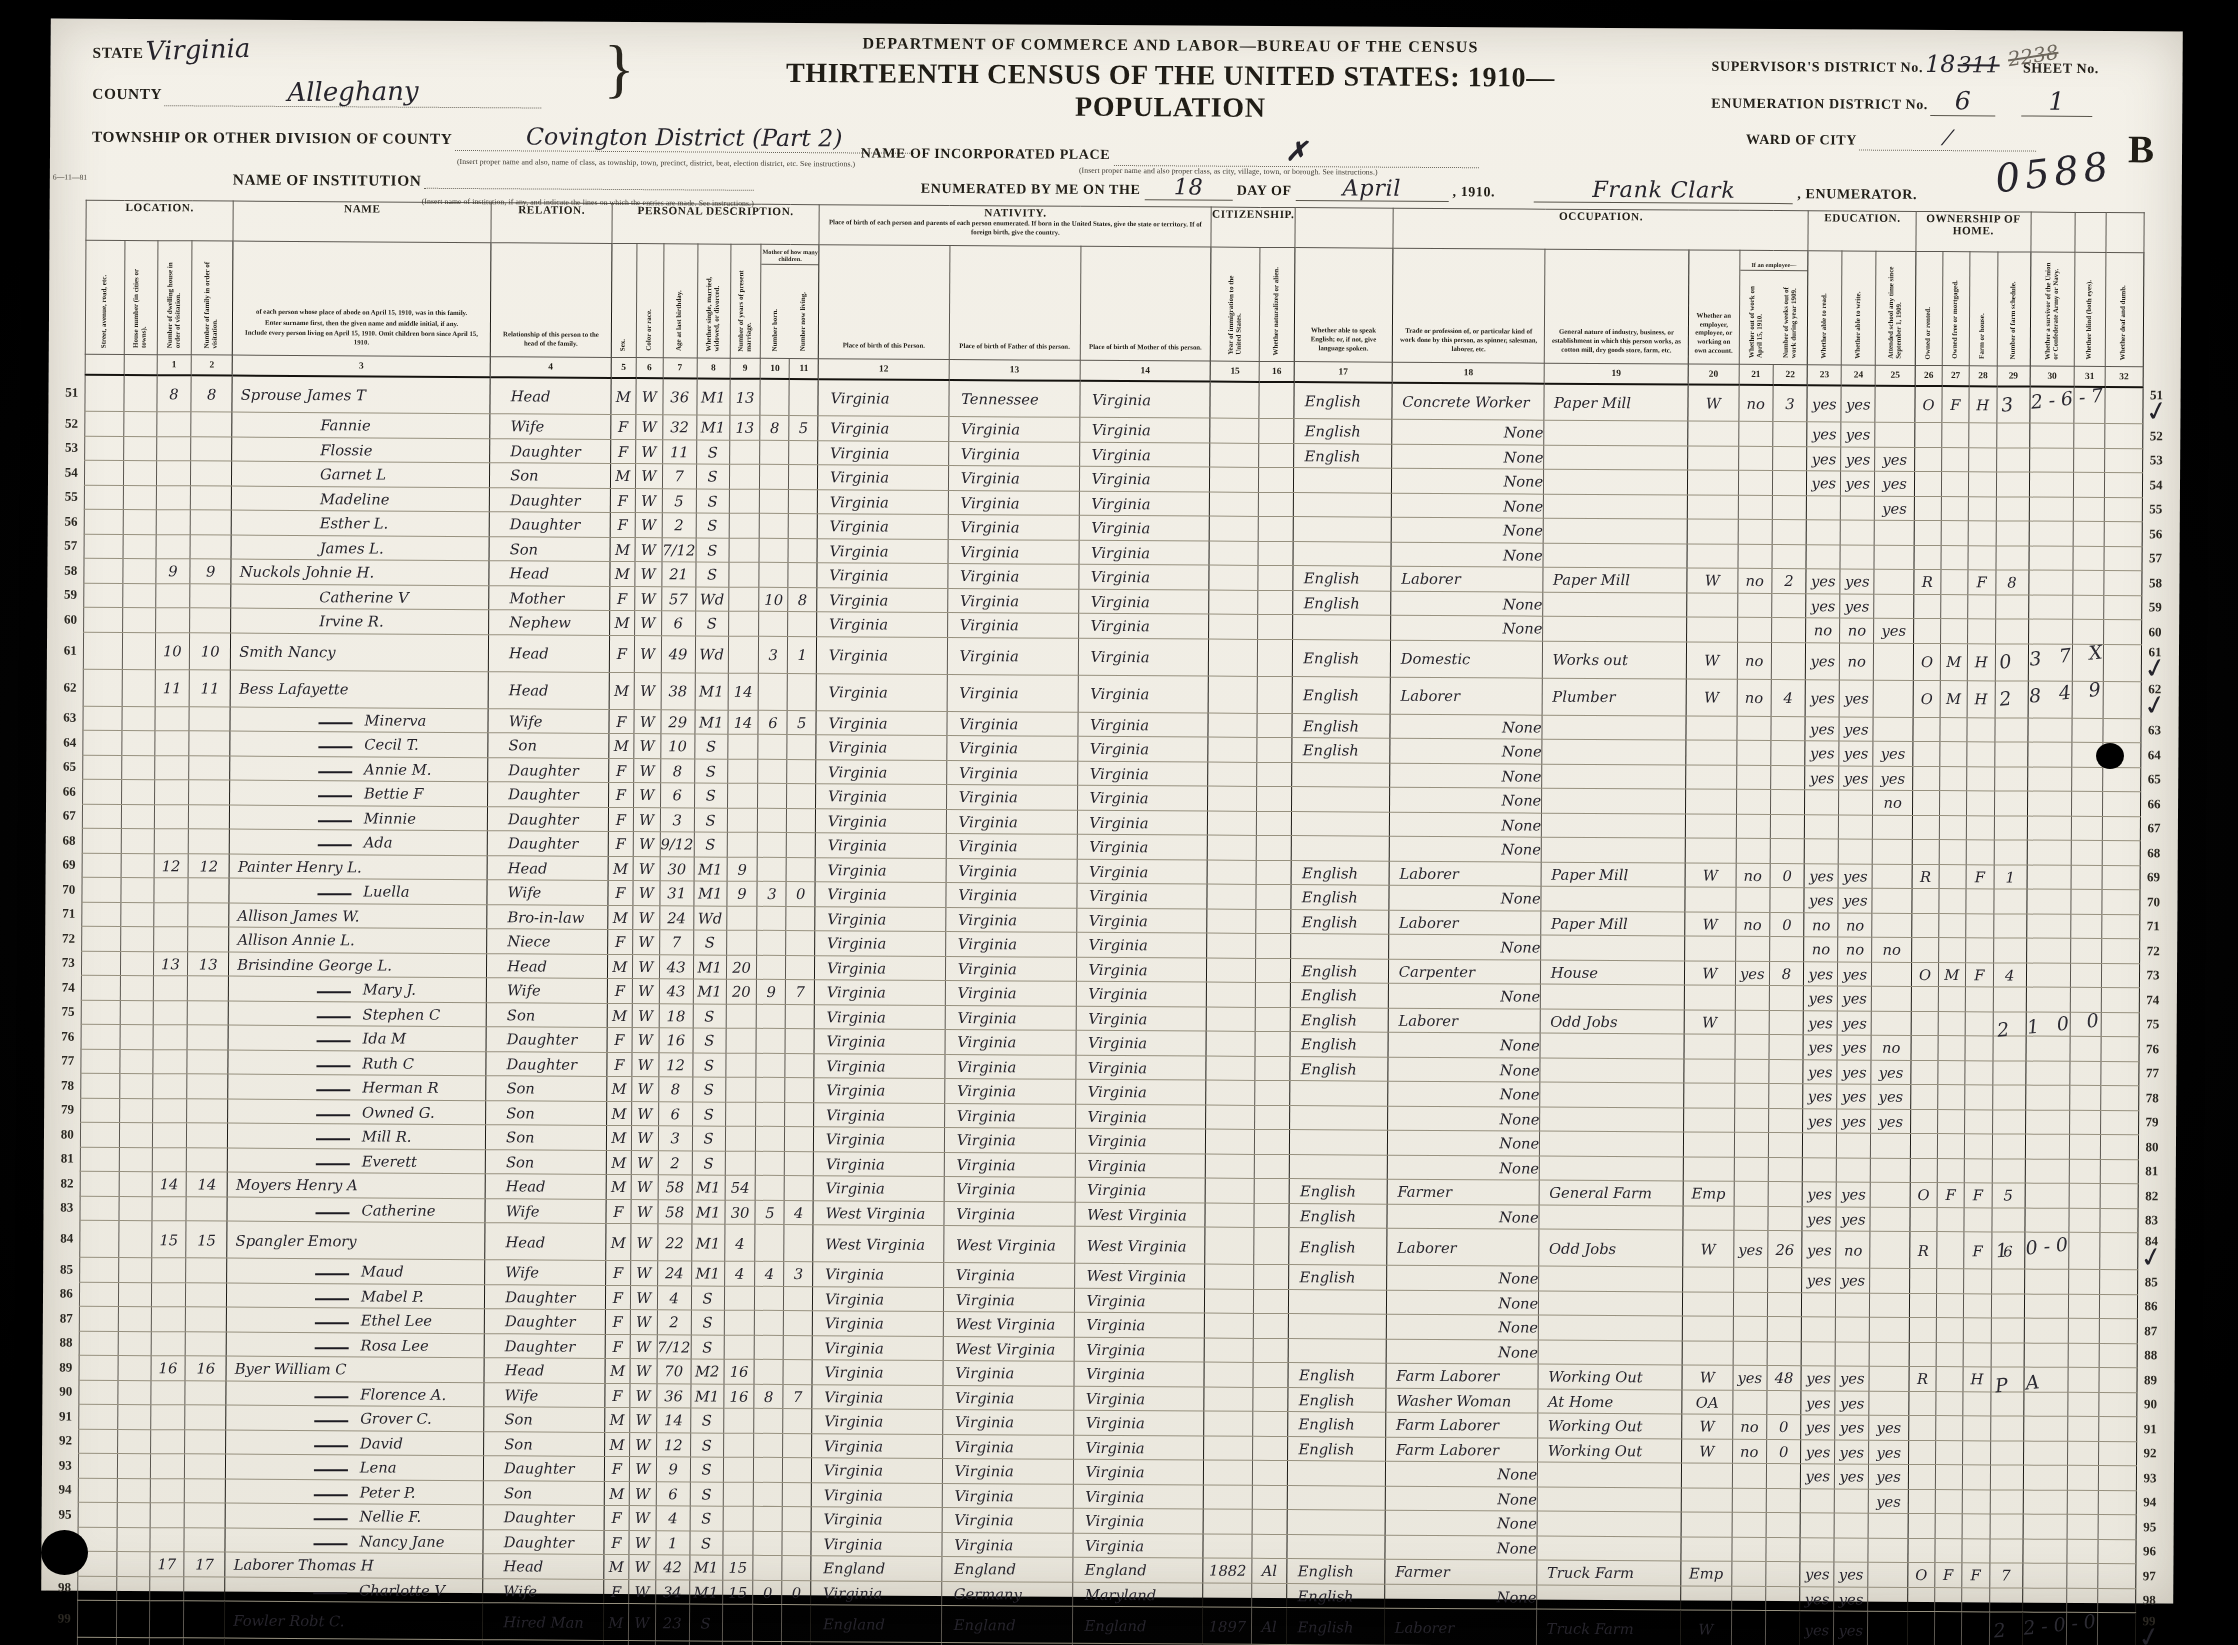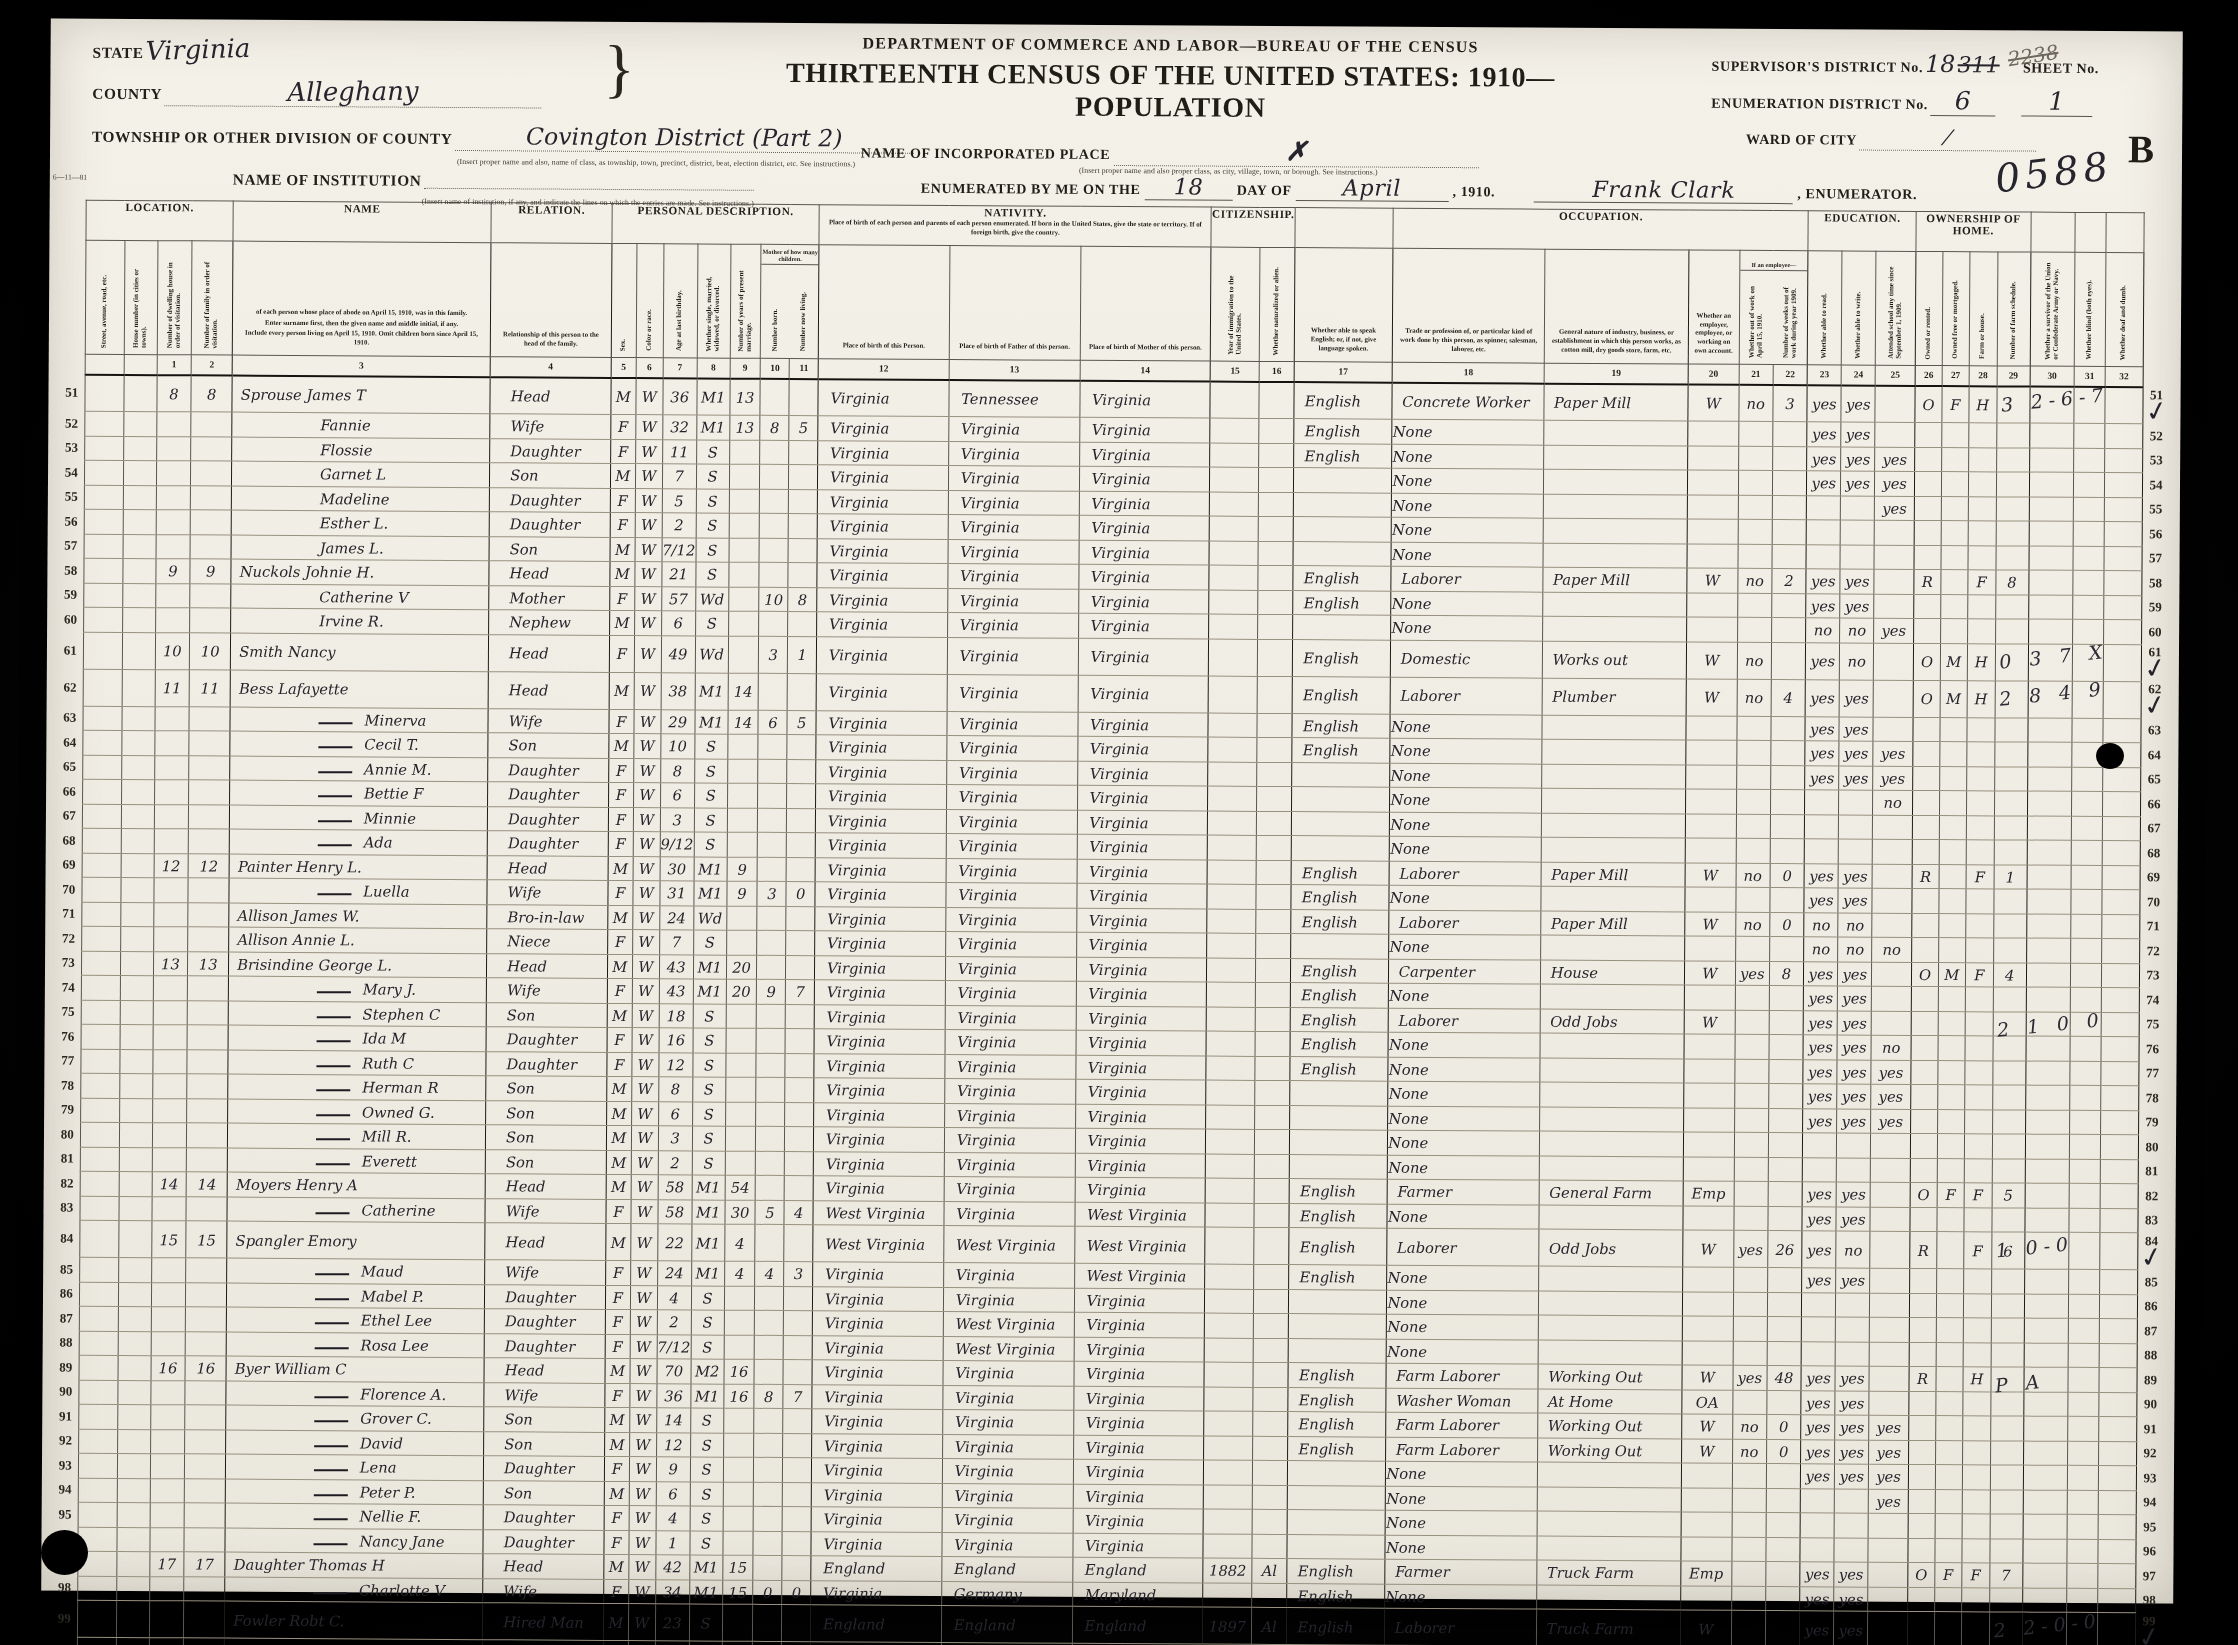--- a/index.html
+++ b/index.html
@@ -64,21 +64,21 @@
   .census-table tbody tr:last-child td{border-bottom:2.4px solid #15130f;}
   .census-table tbody .hw{font-size:14.7px;white-space:nowrap;}
   .c-name{text-align:left;padding-left:8.2px !important;}
   .c-name .hw{font-size:16px;}
   .giv{padding-left:88px !important;}
   .ditto{display:inline-block;width:34px;border-bottom:2.4px solid #1d1b22;margin-right:11.8px;vertical-align:middle;}
   .c-rel{text-align:left;padding-left:20px !important;}
   .c-bp,.c-fbp,.c-mbp{text-align:left;padding-left:11.8px !important;}
   .c-eng{text-align:left;padding-left:10.6px !important;}
   .c-occ,.c-ind{text-align:left;padding-left:9.4px !important;}
-  td.ctr{text-align:left;padding-left:0 !important;}
+  td.ctr{text-align:right;padding-left:0 !important;}
   td{text-align:center;}
   .c-h29{position:relative;}
   .scrawl{position:absolute;left:3.5px;top:-2.4px;width:177px;font-family:"DejaVu Serif",serif;
     font-style:italic;font-size:19px;color:#2c2b33;transform:rotate(-6deg);z-index:5;
     letter-spacing:5.9px;white-space:nowrap;text-align:left;}
   .chk{font-size:27px;color:#24232b;display:inline-block;transform:rotate(-12deg);
     font-family:"DejaVu Sans",sans-serif;font-weight:bold;line-height:.6;}
   .formcode{position:absolute;left:-39px;top:3.5px;font-size:7.7px;color:#4a463d;}
 </style>
 </head>
@@ -2079,21 +2079,21 @@
             <td class="c-blind"></td>
             <td class="c-deaf hb"></td>
             <td class="edge">96</td>
           </tr>
           <tr>
             <td class="edge">97</td>
             <td class="c-street"></td>
             <td class="c-house"></td>
             <td class="c-dw"><span class="hw">17</span></td>
             <td class="c-fam hb"><span class="hw">17</span></td>
-            <td class="c-name hb"><span class="hw nm">Daughter Thomas H</span></td>
+            <td class="c-name hb"><span class="hw nm">Laborer Thomas H</span></td>
             <td class="c-rel hb"><span class="hw">Head</span></td>
             <td class="c-sex"><span class="hw">M</span></td>
             <td class="c-race"><span class="hw">W</span></td>
             <td class="c-age"><span class="hw">42</span></td>
             <td class="c-mar"><span class="hw">M1</span></td>
             <td class="c-yrs"><span class="hw">15</span></td>
             <td class="c-cb"></td>
             <td class="c-cl hb"></td>
             <td class="c-bp"><span class="hw">England</span></td>
             <td class="c-fbp"><span class="hw">England</span></td>

